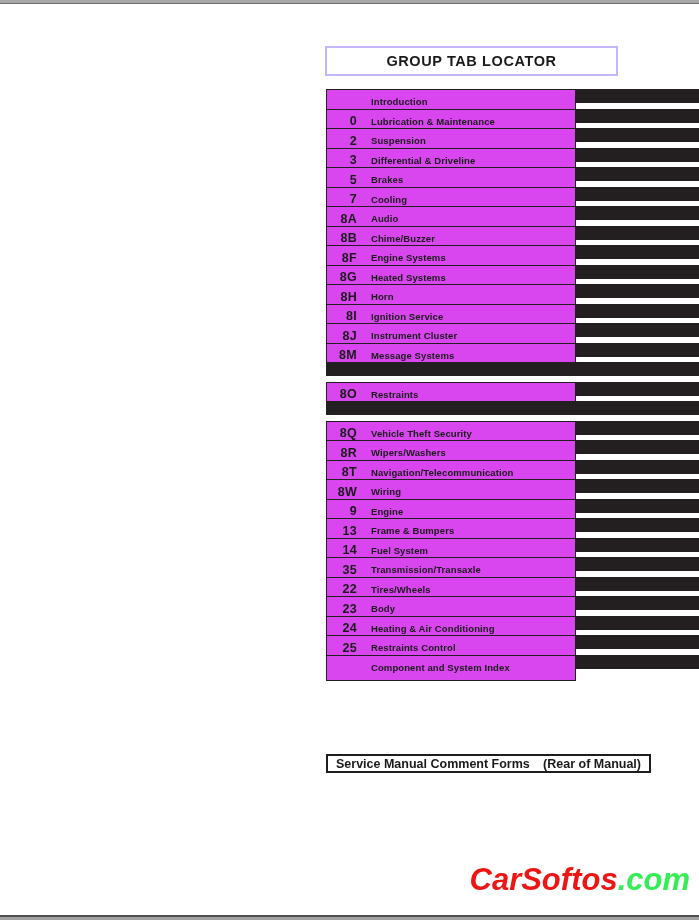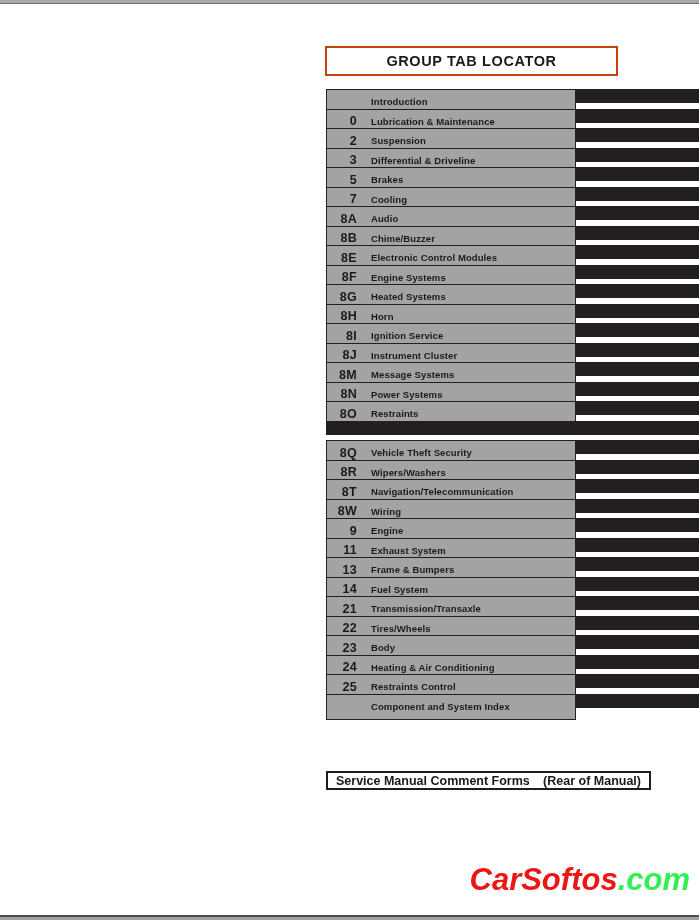--- a/index.html
+++ b/index.html
@@ -15,51 +15,51 @@
   .chrome-top {
     position: absolute; top: 0; left: 0; width: 100%; height: 4px;
     background: #a8a8a8; border-bottom: 1px solid #6e6e6e; box-sizing: border-box;
   }
   .chrome-bottom {
     position: absolute; bottom: 0; left: 0; width: 100%; height: 5px;
     background: #a2a2a2; border-top: 2px solid #4f4f4f; box-sizing: border-box;
   }
   .title-box {
     position: absolute; left: 325px; top: 46px; width: 293px; height: 30px;
-    border: 2px solid #c2410c; box-sizing: border-box;
+    border: 2px solid #c4b5fd; box-sizing: border-box;
     display: flex; align-items: center; justify-content: center;
     font-weight: bold; font-size: 14.5px; letter-spacing: 0.6px;
     background: #ffffff;
   }
   .tab-list {
     position: absolute; left: 326px; top: 89px; width: 373px;
     display: flex; flex-direction: column; row-gap: 5.5px;
   }
   .tab-row { display: flex; height: 14px; }
   .row-box {
     width: 250px; height: 26px; box-sizing: border-box;
-    border: 1.5px solid #231f20; background: #a3a3a3;
+    border: 1.5px solid #231f20; background: #d946ef;
     display: flex; align-items: center;
   }
   .row-num {
     width: 30px; text-align: right;
     font-weight: bold; font-size: 12.5px; line-height: 1; letter-spacing: 0.3px;
   }
   .row-label {
     margin-left: 14px;
     font-weight: bold; font-size: 9.5px; line-height: 1;
     letter-spacing: 0.1px; white-space: nowrap;
   }
   .row-tab { flex: 1; height: 14px; }
   .comment-box {
     position: absolute; left: 326px; top: 754px; width: 325px; height: 19px;
     border: 2px solid #1d1d1d; box-sizing: border-box;
     display: flex; align-items: center; justify-content: space-between;
     padding: 0 8px; background: #ffffff;
-    font-weight: bold; font-size: 12.5px; white-space: nowrap; margin-top: 17px;
+    font-weight: bold; font-size: 12.5px; white-space: nowrap;
   }
   .watermark {
     position: absolute; top: 863px; right: 9px;
     font-weight: bold; font-style: italic; font-size: 31px;
     line-height: 1.1; white-space: nowrap; text-align: right;
   }
 </style>
 </head>
 <body>
 
@@ -123,27 +123,20 @@
       </div>
       <div class="tab-row">
         <div class="row-box">
           <span class="row-num">8B</span>
           <span class="row-label">Chime/Buzzer</span>
         </div>
         <div class="row-tab" style="background: rgb(35, 31, 32);"></div>
       </div>
       <div class="tab-row">
         <div class="row-box">
-          <span class="row-num">8E</span>
-          <span class="row-label">Electronic Control Modules</span>
-        </div>
-        <div class="row-tab" style="background: rgb(35, 31, 32);"></div>
-      </div>
-      <div class="tab-row">
-        <div class="row-box">
           <span class="row-num">8F</span>
           <span class="row-label">Engine Systems</span>
         </div>
         <div class="row-tab" style="background: rgb(35, 31, 32);"></div>
       </div>
       <div class="tab-row">
         <div class="row-box">
           <span class="row-num">8G</span>
           <span class="row-label">Heated Systems</span>
         </div>
@@ -171,24 +164,20 @@
         <div class="row-tab" style="background: rgb(35, 31, 32);"></div>
       </div>
       <div class="tab-row">
         <div class="row-box">
           <span class="row-num">8M</span>
           <span class="row-label">Message Systems</span>
         </div>
         <div class="row-tab" style="background: rgb(35, 31, 32);"></div>
       </div>
       <div class="tab-row">
-        <div class="row-box">
-          <span class="row-num">8N</span>
-          <span class="row-label">Power Systems</span>
-        </div>
         <div class="row-tab" style="background: rgb(35, 31, 32);"></div>
       </div>
       <div class="tab-row">
         <div class="row-box">
           <span class="row-num">8O</span>
           <span class="row-label">Restraints</span>
         </div>
         <div class="row-tab" style="background: rgb(35, 31, 32);"></div>
       </div>
       <div class="tab-row">
@@ -224,42 +213,35 @@
       </div>
       <div class="tab-row">
         <div class="row-box">
           <span class="row-num">9</span>
           <span class="row-label">Engine</span>
         </div>
         <div class="row-tab" style="background: rgb(35, 31, 32);"></div>
       </div>
       <div class="tab-row">
         <div class="row-box">
-          <span class="row-num">11</span>
-          <span class="row-label">Exhaust System</span>
-        </div>
-        <div class="row-tab" style="background: rgb(35, 31, 32);"></div>
-      </div>
-      <div class="tab-row">
-        <div class="row-box">
           <span class="row-num">13</span>
           <span class="row-label">Frame &amp; Bumpers</span>
         </div>
         <div class="row-tab" style="background: rgb(35, 31, 32);"></div>
       </div>
       <div class="tab-row">
         <div class="row-box">
           <span class="row-num">14</span>
           <span class="row-label">Fuel System</span>
         </div>
         <div class="row-tab" style="background: rgb(35, 31, 32);"></div>
       </div>
       <div class="tab-row">
         <div class="row-box">
-          <span class="row-num">21</span>
+          <span class="row-num">35</span>
           <span class="row-label">Transmission/Transaxle</span>
         </div>
         <div class="row-tab" style="background: rgb(35, 31, 32);"></div>
       </div>
       <div class="tab-row">
         <div class="row-box">
           <span class="row-num">22</span>
           <span class="row-label">Tires/Wheels</span>
         </div>
         <div class="row-tab" style="background: rgb(35, 31, 32);"></div>

